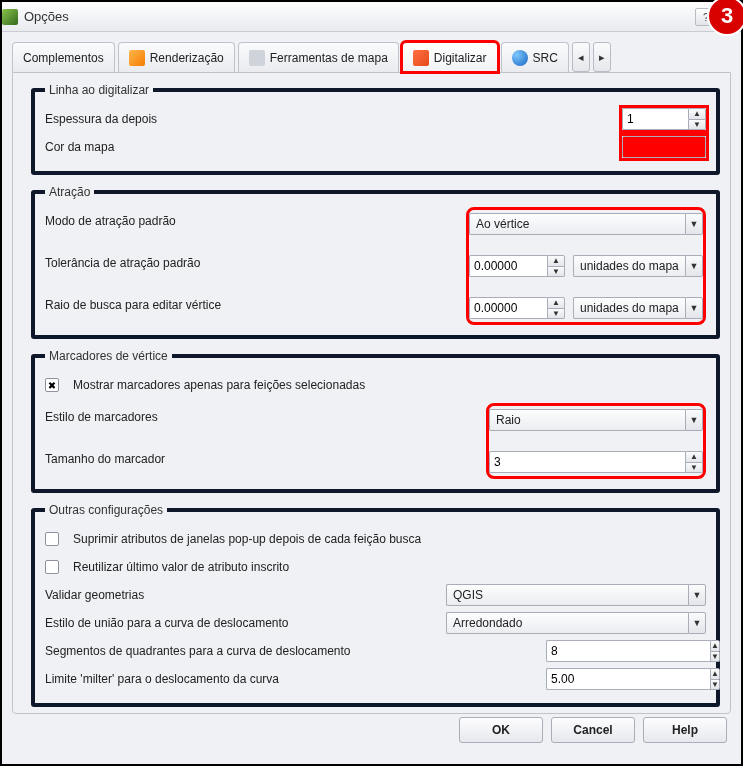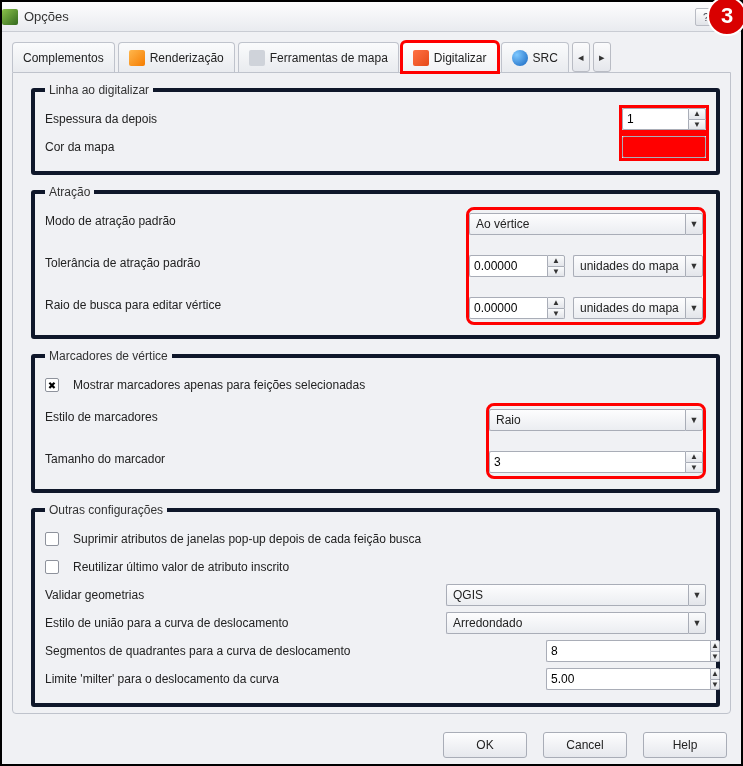--- a/index.html
+++ b/index.html
@@ -29,21 +29,21 @@
   .spin .btns { width:18px; display:flex; flex-direction:column;}
   .spin .b { flex:1; border:1px solid #a9adb7; background:linear-gradient(#fafbfc,#e3e5ea); font-size:8px; display:flex; align-items:center; justify-content:center; color:#333;}
   .spin .b:first-child { border-radius:0 2px 0 0;}
   .spin .b:last-child { border-top:none; border-radius:0 0 2px 0;}
   .combo { display:flex; align-items:stretch; height:22px;}
   .combo .v { border:1px solid #a9adb7; border-right:none; border-radius:2px 0 0 2px; padding:0 6px; font-size:12px; background:linear-gradient(#fdfdfe,#ebedf1); display:flex; align-items:center; color:#222;}
   .combo .dd { width:18px; border:1px solid #a9adb7; border-radius:0 2px 2px 0; background:linear-gradient(#fafbfc,#e3e5ea); display:flex; align-items:center; justify-content:center; font-size:9px; color:#333;}
   .colorbtn { width:84px; height:22px; border:1px solid #a9adb7; border-radius:2px; background:#ff0000;}
   .chk { width:14px; height:14px; border:1px solid #8e929c; border-radius:2px; background:#fff; display:inline-flex; align-items:center; justify-content:center; font-size:11px; color:#000; margin-right:6px;}
   .chk.on::after { content:"✖"; font-size:10px;}
-  .btnbar { position:absolute; bottom:6px; right:14px; display:flex; gap:16px;}
+  .btnbar { position:absolute; bottom:21px; right:14px; display:flex; gap:8px;font-weight:bold;}
   .pbtn { min-width:84px; height:26px; border:1px solid #a9adb7; border-radius:3px; background:linear-gradient(#fdfdfe,#e6e8ed); font-size:12px; color:#222; display:flex; align-items:center; justify-content:center;}
   .ico-brush { background:linear-gradient(135deg,#ffb74d,#f57c00); border-radius:2px;}
   .ico-map { background:#cfd3da; border-radius:2px;}
   .ico-over { background:#c9cdd5; border-radius:2px;}
   .ico-dig { background:linear-gradient(135deg,#ff7043,#e64a19); border-radius:2px;}
   .ico-src { background:radial-gradient(circle at 30% 30%,#7ec8ff,#1565c0); border-radius:50%;}
   .attr-hl { border:3px solid #ff0000; border-radius:8px;justify-content:center;}
 </style>
 </head>
 <body>

